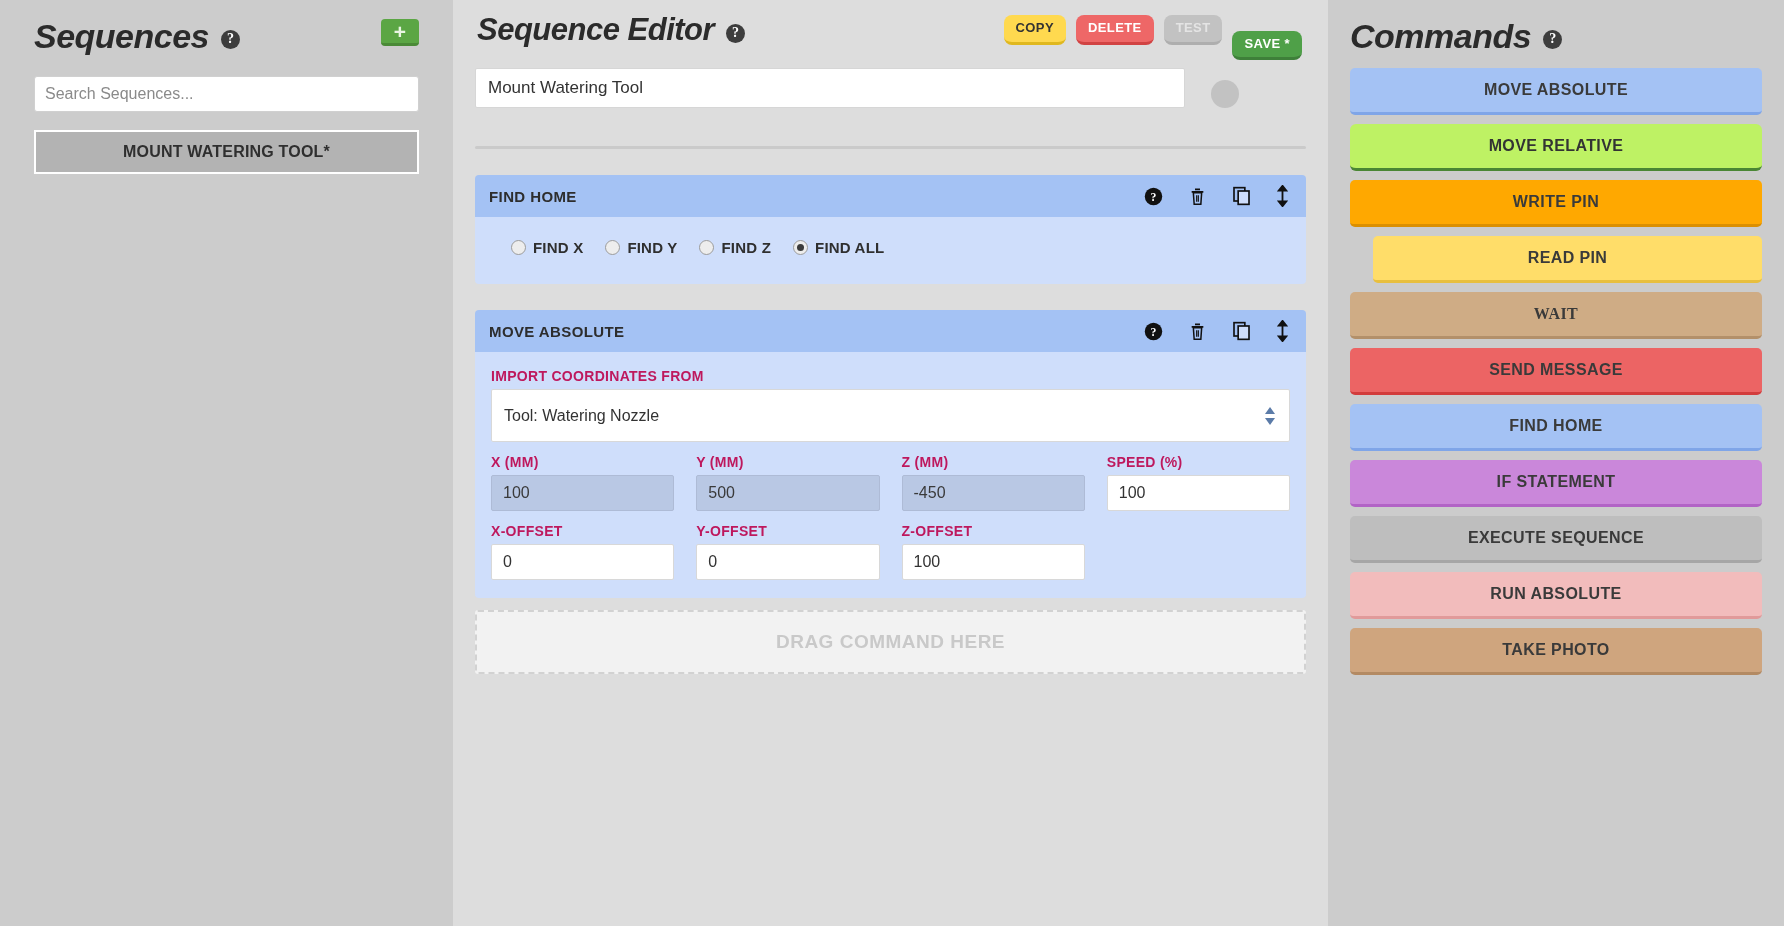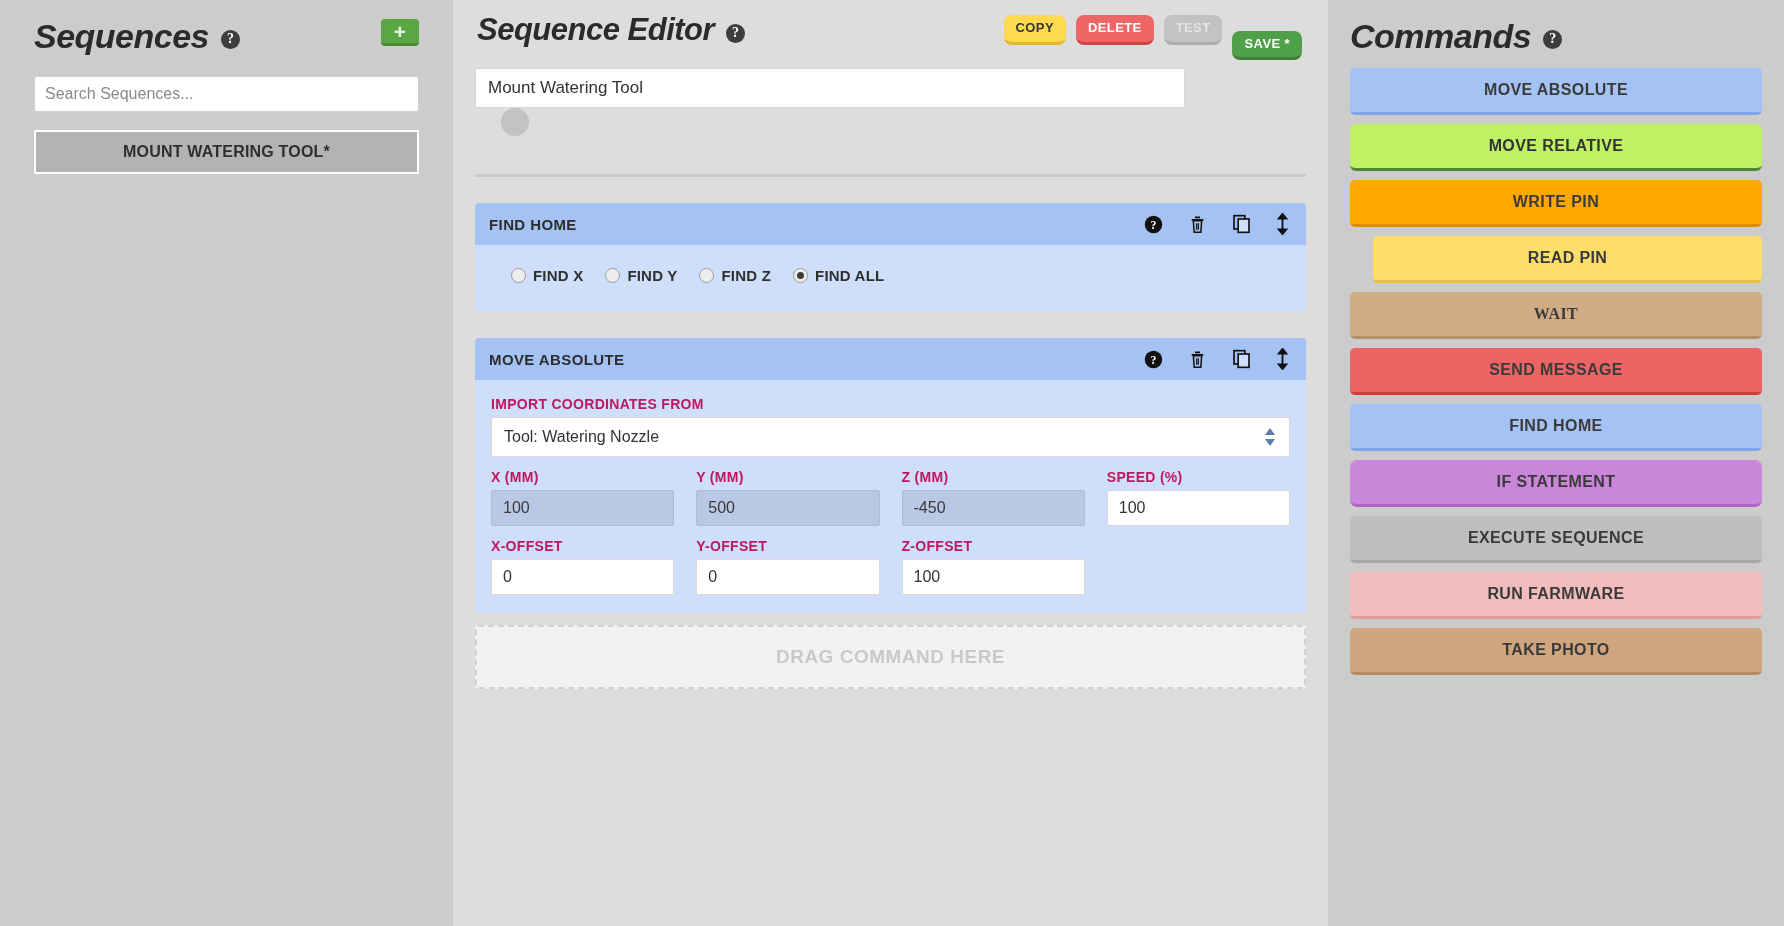--- a/index.html
+++ b/index.html
@@ -110,21 +110,21 @@
     padding: 6px 12px;
     cursor: pointer;
     font-family: "Liberation Sans", sans-serif;
     line-height: 1.1;
   }
   .btn-copy { background: #ffd94f; border-bottom: 3px solid #e0b81f; color: #333333; }
   .btn-delete { background: #ee6767; border-bottom: 3px solid #d14343; color: #ffffff; }
   .btn-test { background: #c2c2c2; border-bottom: 3px solid #aeaeae; color: #e4e4e4; }
   .btn-save { background: #4fa048; border-bottom: 3px solid #3e8039; color: #ffffff; margin-top: 31px; }
 
-  .name-row { display: flex; align-items: flex-start; margin-top: 8px; flex-direction: column; }
+  .name-row { display: flex; align-items: flex-end; margin-top: 8px; }
   .seq-name-input {
     width: 710px; height: 40px;
     background: #ffffff;
     border: 1px solid #d6d6d6;
     border-radius: 2px;
     padding: 0 12px;
     font-size: 17px;
     color: #333333;
     font-family: "Liberation Sans", sans-serif;
     outline: none;
@@ -175,21 +175,21 @@
   }
   .radio-label { font-size: 15px; font-weight: bold; color: #2f2f2f; letter-spacing: 0.2px; }
 
   .field-label {
     font-size: 14px; font-weight: bold;
     color: #be185d; letter-spacing: 0.3px;
     margin-bottom: 5px; display: block;
   }
   .select-wrap { position: relative; margin-top: 2px; }
   .select-box {
-    width: 100%; height: 40px;
+    width: 100%; height: 53px;
     background: #ffffff; border: 1px solid #d8d8d8;
     border-radius: 2px;
     display: flex; align-items: center;
     padding: 0 12px;
     font-size: 16px; color: #333333;
     cursor: pointer;
   }
   .select-caret {
     position: absolute; right: 14px; top: 50%;
     transform: translateY(-50%);
@@ -414,20 +414,20 @@
       <span class="help-icon">?</span>
     </div>
     <div class="cmd-list" id="cmd-list">
         <div class="cmd-btn" style="background: rgb(164, 194, 244); border-bottom: 3px solid rgb(127, 165, 232); color: rgb(58, 58, 58);">MOVE ABSOLUTE</div>
         <div class="cmd-btn" style="background: #bef264; border-bottom: 3px solid rgb(74, 134, 52); color: rgb(51, 51, 51); border-radius: 6px;">MOVE RELATIVE</div>
         <div class="cmd-btn" style="background: rgb(255, 168, 0); border-bottom: 3px solid rgb(219, 143, 0); color: rgb(58, 58, 58);">WRITE PIN</div>
         <div class="cmd-btn" style="background: rgb(255, 221, 105); border-bottom: 3px solid rgb(232, 191, 62); color: rgb(58, 58, 58); margin-left: 23px;">READ PIN</div>
         <div class="cmd-btn" style="background: rgb(207, 172, 133); border-bottom: 3px solid rgb(179, 144, 106); color: rgb(58, 58, 58); font-family: Liberation Serif, serif;">WAIT</div>
         <div class="cmd-btn" style="background: rgb(236, 100, 100); border-bottom: 3px solid rgb(210, 60, 60); color: rgb(58, 58, 58);">SEND MESSAGE</div>
         <div class="cmd-btn" style="background: rgb(164, 194, 244); border-bottom: 3px solid rgb(127, 165, 232); color: rgb(58, 58, 58);">FIND HOME</div>
-        <div class="cmd-btn" style="background: rgb(202, 135, 218); border-bottom: 3px solid rgb(178, 99, 198); color: rgb(58, 58, 58); border-radius: 7px;">IF STATEMENT</div>
+        <div class="cmd-btn" style="background: rgb(202, 135, 218); border-bottom: 3px solid rgb(178, 99, 198); color: rgb(58, 58, 58);">IF STATEMENT</div>
         <div class="cmd-btn" style="background: rgb(190, 190, 190); border-bottom: 3px solid rgb(166, 166, 166); color: rgb(58, 58, 58);">EXECUTE SEQUENCE</div>
-        <div class="cmd-btn" style="background: rgb(242, 188, 188); border-bottom: 3px solid rgb(225, 154, 154); color: rgb(58, 58, 58);">RUN FARMWARE</div>
+        <div class="cmd-btn" style="background: rgb(242, 188, 188); border-bottom: 3px solid rgb(225, 154, 154); color: rgb(58, 58, 58);">RUN ABSOLUTE</div>
         <div class="cmd-btn" style="background: rgb(207, 165, 126); border-bottom: 3px solid rgb(179, 138, 99); color: rgb(58, 58, 58);">TAKE PHOTO</div>
       </div>
   </div>
 
 </div>
 
 </body></html>

